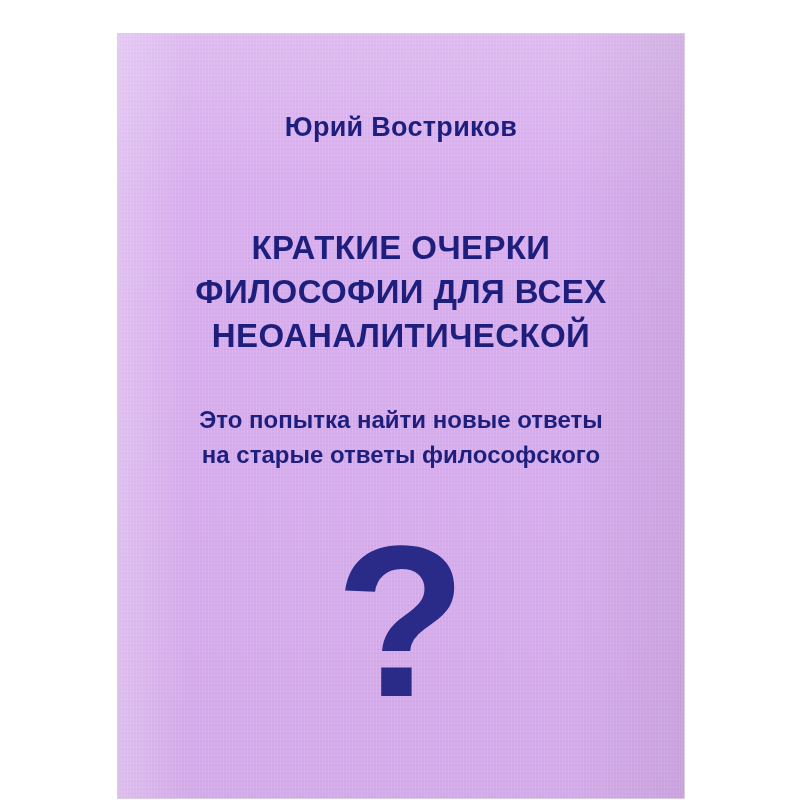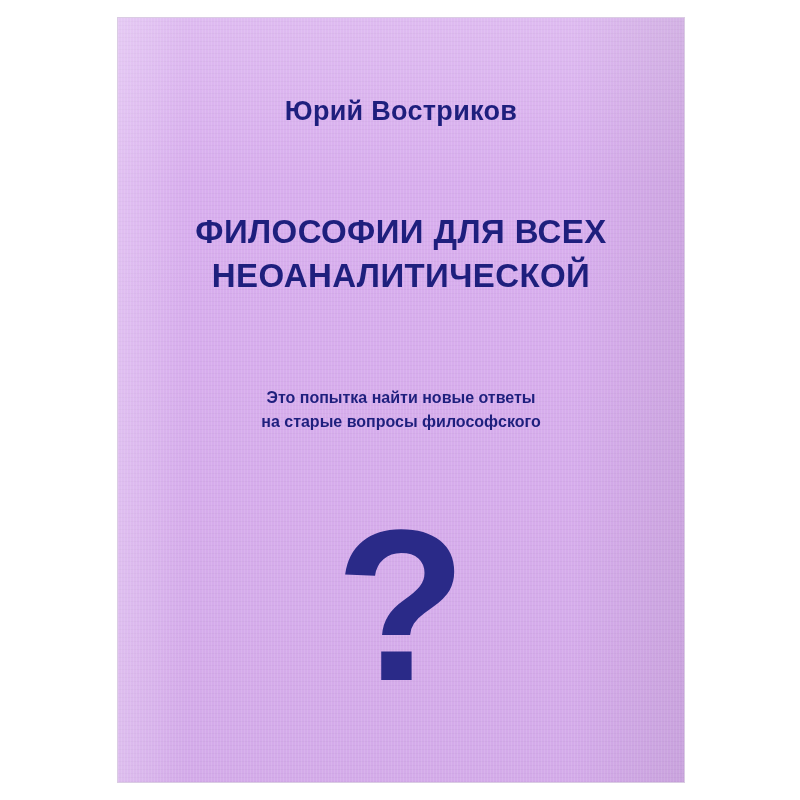--- a/index.html
+++ b/index.html
@@ -16,21 +16,21 @@
     width: 800px;
     height: 800px;
     background: #ffffff;
     overflow: hidden;
   }
 
   
   #cover {
     position: absolute;
     left: 118px;
-    top: 18px;
+    top: 34px;
     width: 566px;
     height: 764px;
     background:
       linear-gradient(180deg, rgba(255,255,255,0.16) 0%, rgba(255,255,255,0.0) 22%, rgba(0,0,0,0.02) 100%),
       #d8aeee;
     box-shadow: 0 0 0 1px rgba(150,110,175,0.35);
   }
 
   
   #cover::before {
@@ -83,21 +83,21 @@
     letter-spacing: 0.4px;
     color: #1e1f7d;
     text-transform: uppercase;
   }
 
   #subtitle {
     position: absolute;
     left: 58px;
     right: 58px;
     top: 368px;
-    font-size: 16px;
+    font-size: 24px;
     font-weight: bold;
     line-height: 1.47;
     color: #1e1f7d;
   }
 
   #question-mark {
     position: absolute;
     left: 0;
     right: 0;
     top: 480px;
@@ -111,26 +111,27 @@
 </head>
 <body>
 
 <div id="page">
   <div id="cover">
     <div class="content">
 
       <div id="author">Юрий Востриков</div>
 
       <div id="title">
+        <div>КРАТКИЕ ОЧЕРКИ</div>
         <div>ФИЛОСОФИИ ДЛЯ ВСЕХ</div>
         <div>НЕОАНАЛИТИЧЕСКОЙ</div>
       </div>
 
       <div id="subtitle">
         <div>Это попытка найти новые ответы</div>
-        <div>на старые вопросы философского</div>
+        <div>на старые ответы философского</div>
       </div>
 
       <div id="question-mark">?</div>
 
     </div>
   </div>
 </div>
 
 </body></html>

